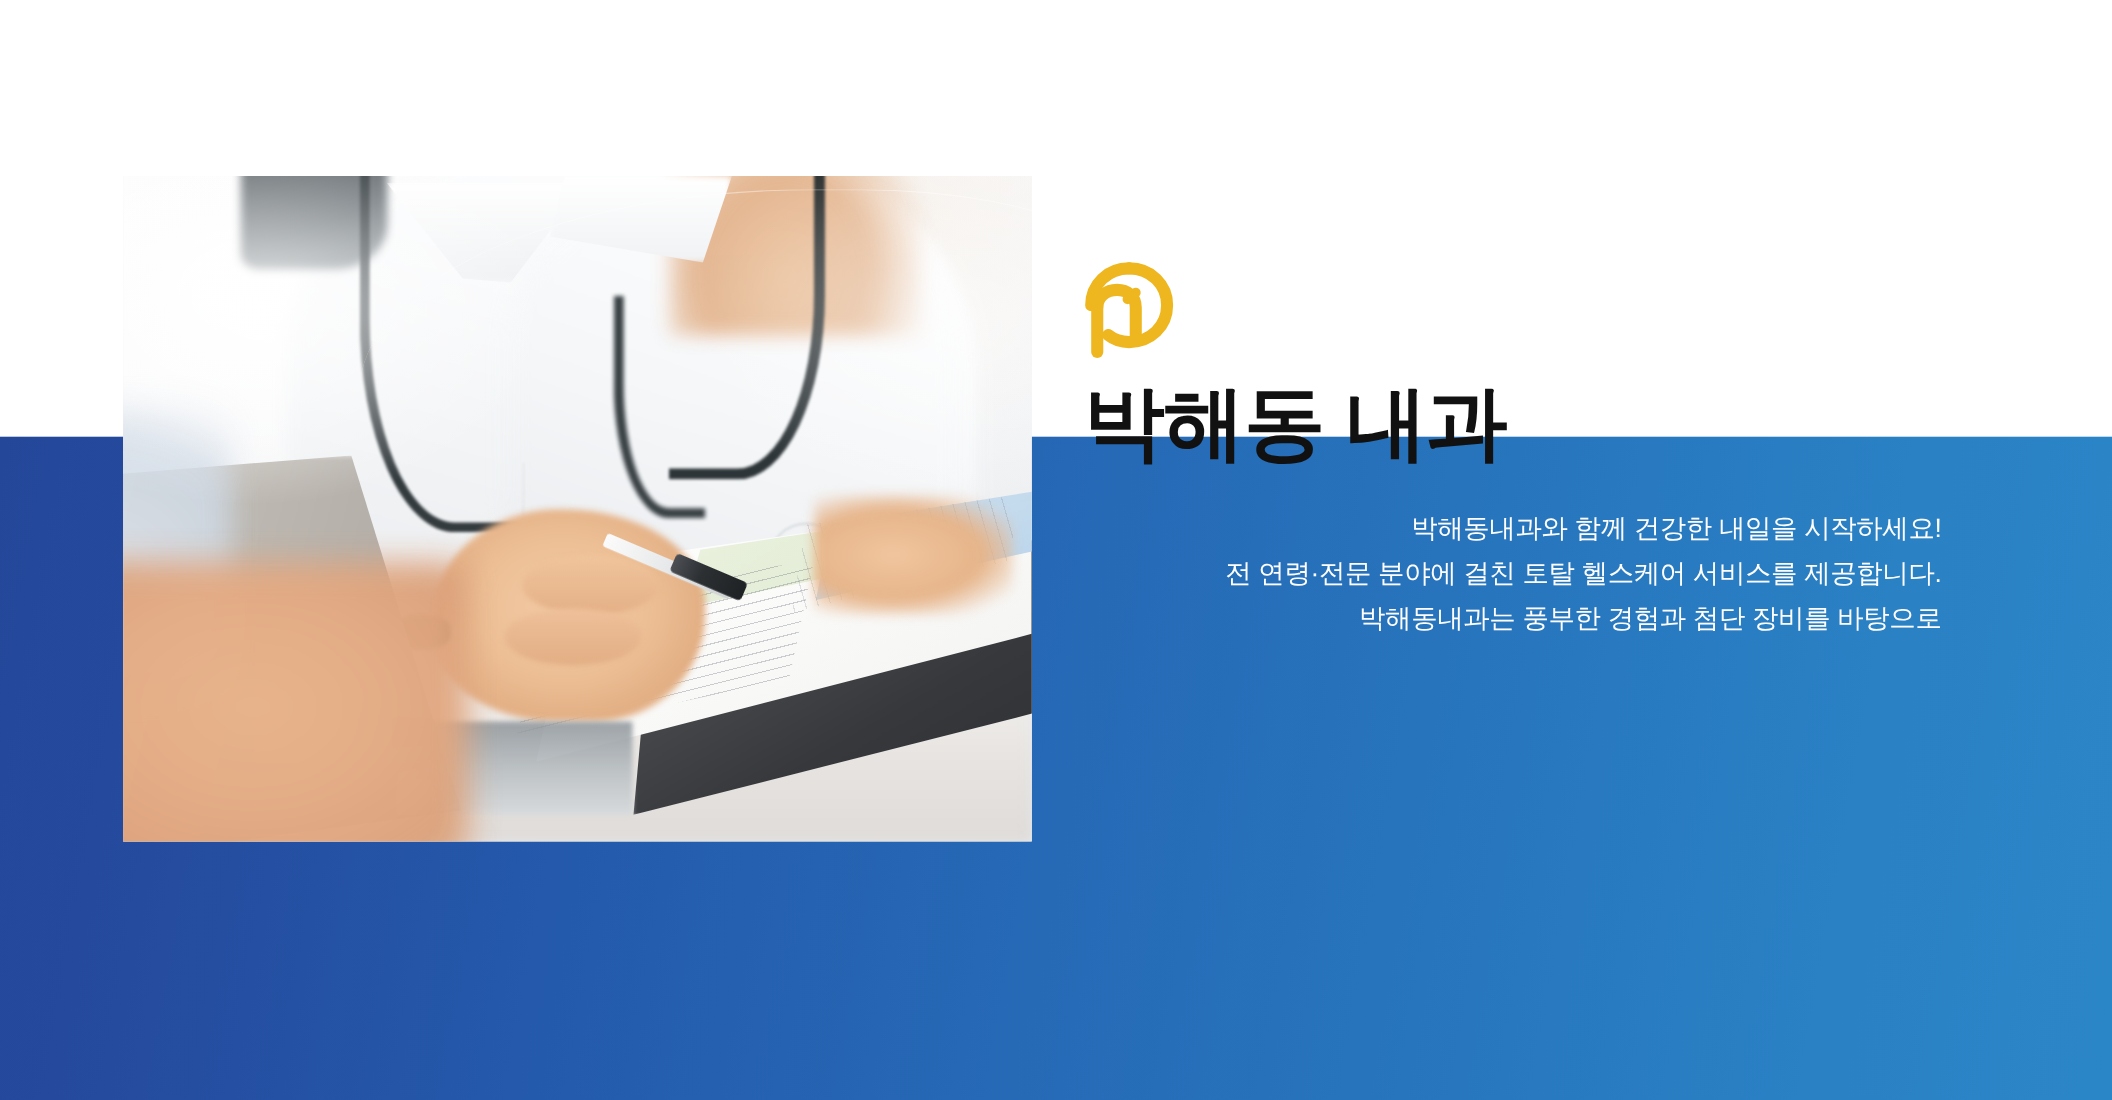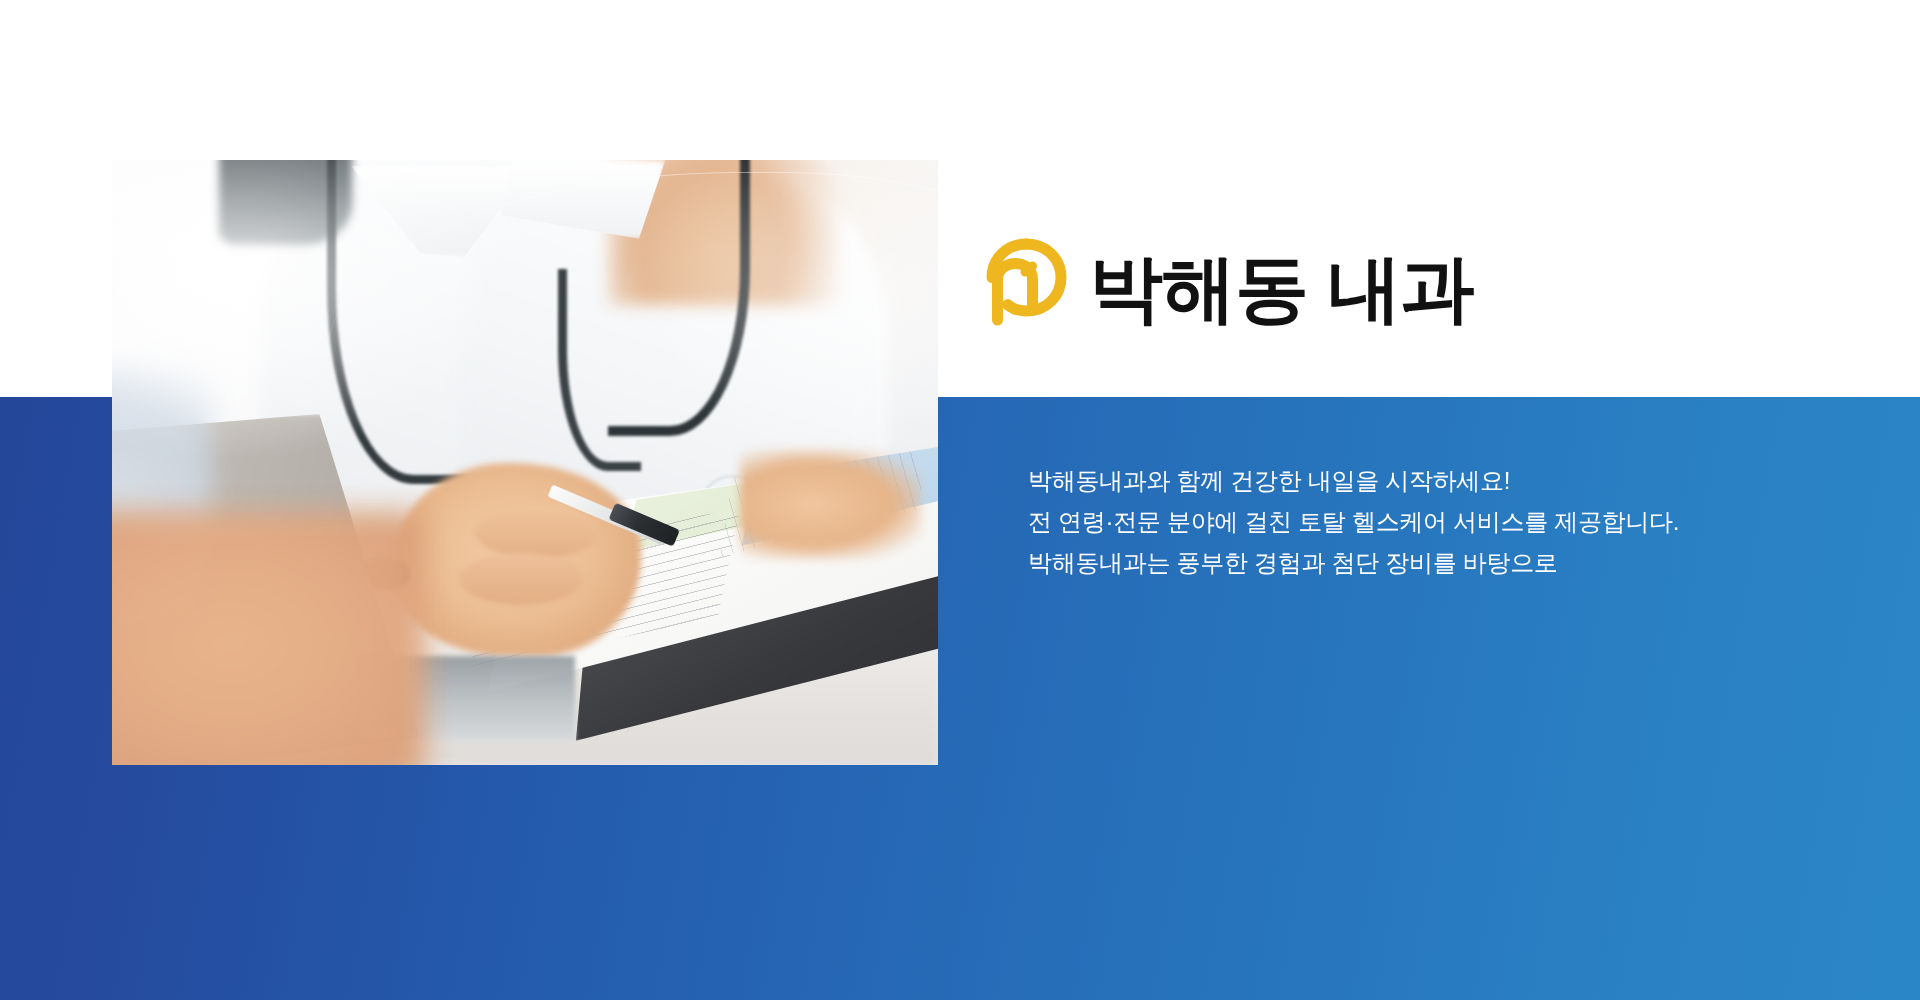--- a/index.html
+++ b/index.html
@@ -330,43 +330,45 @@
     opacity: .7;
     pointer-events: none;
   }
 
   
   .brand {
     position: absolute;
     left: 985px;
     top: 238px;
     display: flex;
-    align-items: flex-end;
+    align-items: flex-start;
     gap: 22px;
+    flex-direction: column;
   }
   .brand-mark {
     width: 82px;
     height: 88px;
     flex: 0 0 auto;
   }
   .brand-name {
     font-size: 74px;
     font-weight: 700;
     letter-spacing: -1px;
     color: #111111;
     line-height: 1;
     white-space: nowrap;
   }
 
   
   .tagline {
     position: absolute;
-    left: 1028px;
+    left: 985px;
     top: 460px;
     width: 780px;
+    text-align: right;
   }
   .tagline-line {
     color: #ffffff;
     font-size: 24px;
     font-weight: 500;
     line-height: 41px;
     letter-spacing: -0.3px;
     white-space: nowrap;
   }
 </style>

